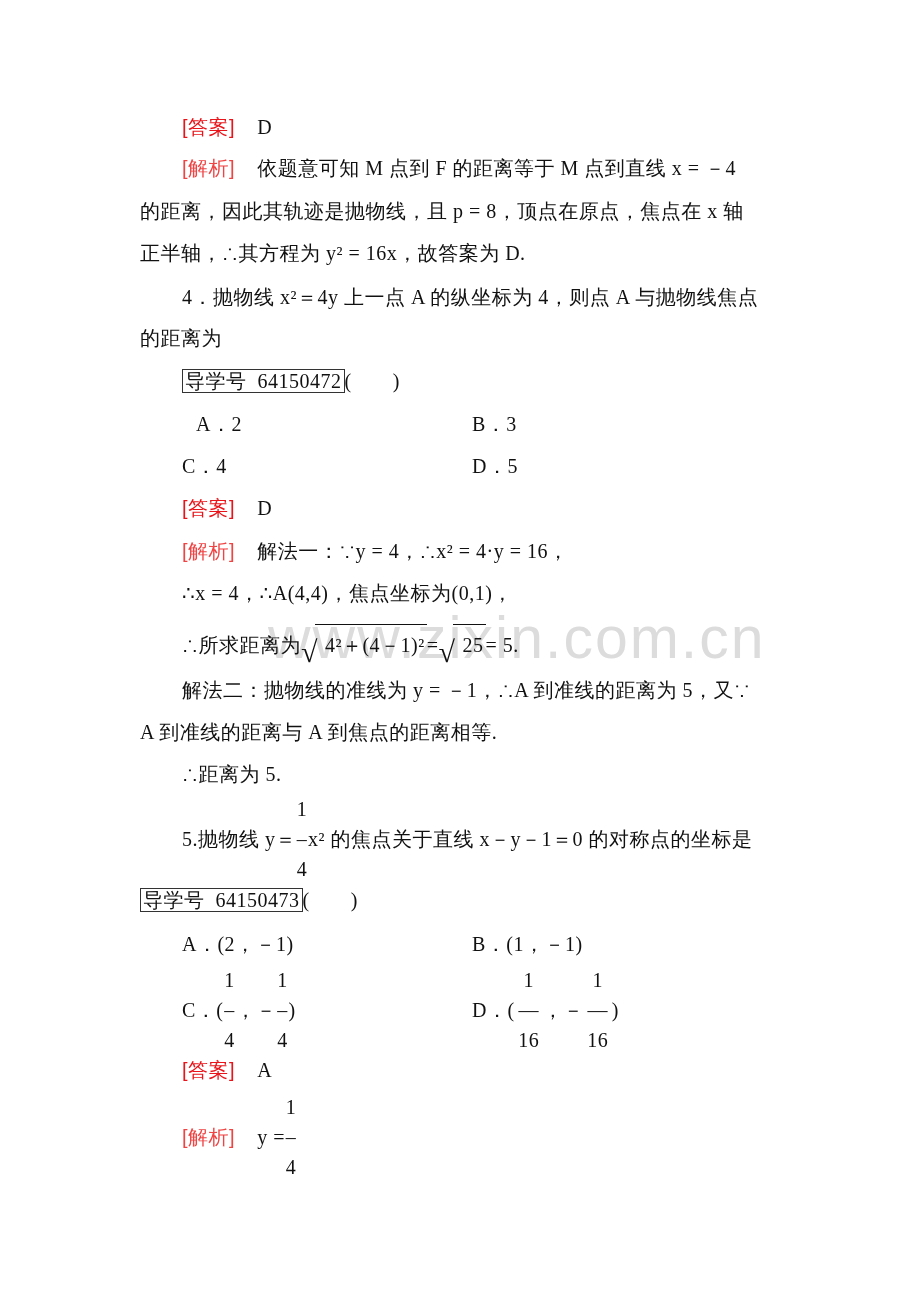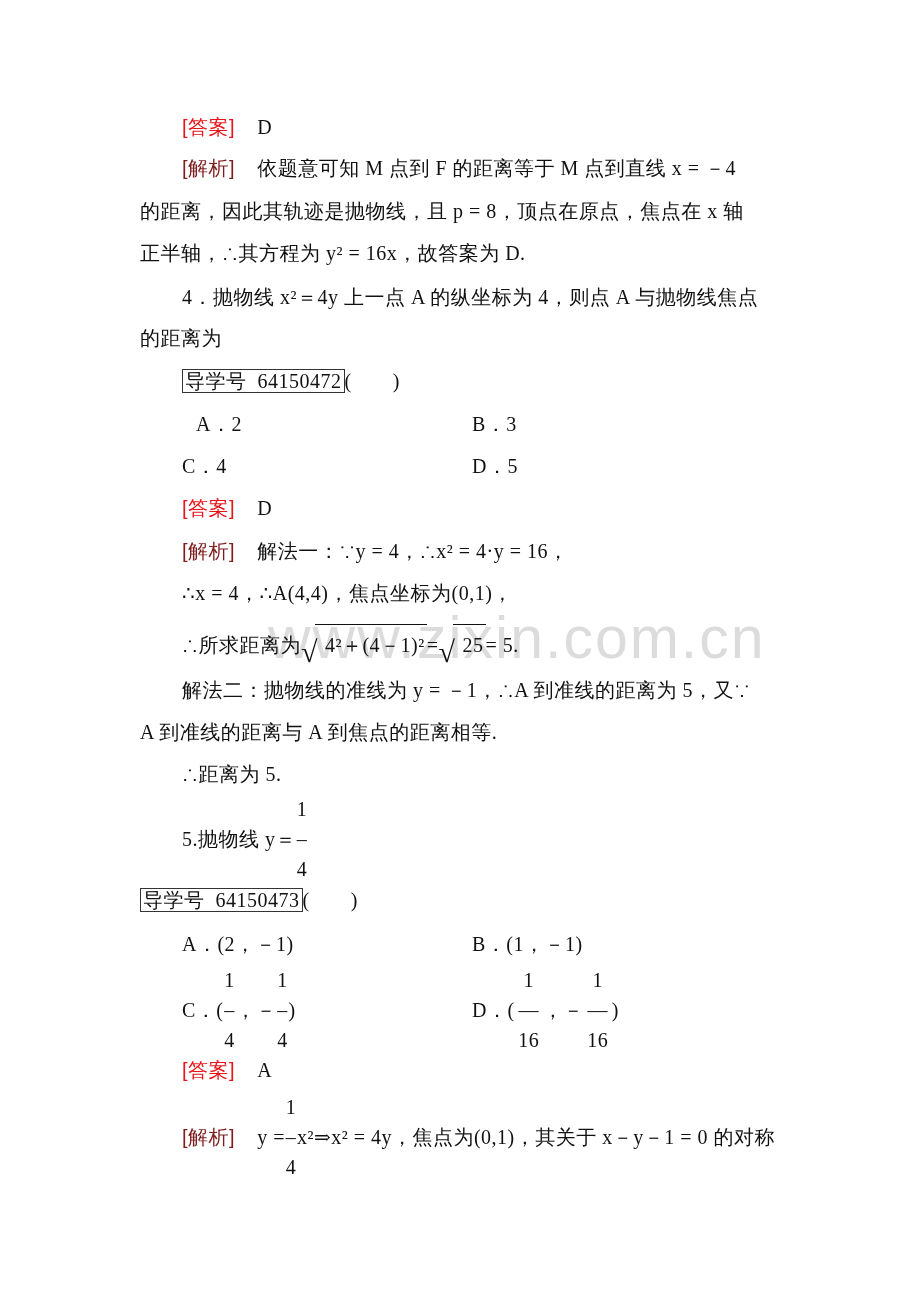--- a/index.html
+++ b/index.html
@@ -1,21 +1,21 @@
 <!DOCTYPE html>
 <html><head>
 <meta charset="utf-8">
 <style>
   html, body { margin: 0; padding: 0; background: #ffffff; }
   body { width: 920px; height: 1302px; position: relative; overflow: hidden;
          font-family: "Liberation Serif", "DejaVu Serif", serif; color: #111; }
   .page { position: absolute; left: 0; top: 0; width: 920px; height: 1302px; }
   .line { position: absolute; font-size: 20px; line-height: 28px; white-space: nowrap; letter-spacing: 0.5px; }
   .lbl-ans { color: #e8141a; font-family: "Liberation Sans", "DejaVu Sans", sans-serif; }
-  .lbl-ana { color: #7f1d1d; font-family: "Liberation Sans", "DejaVu Sans", sans-serif; }
+  .lbl-ana { color: #ef4444; font-family: "Liberation Sans", "DejaVu Sans", sans-serif; }
   .gap { display: inline-block; width: 22px; }
   .boxed { border: 1.5px solid #333; padding: 0 2px; font-family: "Liberation Serif", serif; }
   .box-cn { font-family: Liberation Serif, serif; }
   .frac { display: inline-block; position: relative; width: 12px; text-align: center; }
   .frac .num { position: absolute; left: 0; right: 0; top: -30px; font-size: 20px; }
   .frac .den { position: absolute; left: 0; right: 0; top: 30px; font-size: 20px; }
   .frac .bar { display: inline-block; width: 100%; }
   .frac.wide { width: 28px; }
   .sqrt { display: inline-block; position: relative; padding-left: 14px; }
   .sqrt .rad { position: absolute; left: 0; bottom: -8px; font-size: 30px; line-height: 30px; }
@@ -71,21 +71,21 @@
     </div>
     <div class="line" style="left:182px; top:579px;">∴x = 4，∴A(4,4)，焦点坐标为(0,1)，</div>
     <div class="line" style="left:182px; top:624px;">
       <span>∴所求距离为</span><span class="sqrt"><span class="rad">√</span><span class="body">4²＋(4－1)²</span></span><span>=</span><span class="sqrt"><span class="rad">√</span><span class="body">25</span></span><span>= 5.</span>
     </div>
     <div class="line" style="left:182px; top:676px;">解法二：抛物线的准线为 y = －1，∴A 到准线的距离为 5，又∵</div>
     <div class="line" style="left:140px; top:718px;">A 到准线的距离与 A 到焦点的距离相等.</div>
     <div class="line" style="left:182px; top:760px;">∴距离为 5.</div>
 
     <div class="line" style="left:182px; top:825px;">
-      <span>5.</span><span>抛物线 y＝</span><span class="frac"><span class="num">1</span><span class="bar">–</span><span class="den">4</span></span>
+      <span>5.</span><span>抛物线 y＝</span><span class="frac"><span class="num">1</span><span class="bar">–</span><span class="den">4</span></span><span>x² 的焦点关于直线 x－y－1＝0 的对称点的坐标是</span>
     </div>
     <div class="line" style="left:140px; top:886px;">
       <span class="boxed"><span class="box-cn">导学号</span>&nbsp;&nbsp;<span>64150473</span></span><span>(　　)</span>
     </div>
 
     <div class="line" style="left:182px; top:930px;">
       <span>A．</span><span>(2，－1)</span>
     </div>
     <div class="line" style="left:472px; top:930px;">
       <span>B．</span><span>(1，－1)</span>
@@ -94,17 +94,17 @@
       <span>C．</span>(<span class="frac"><span class="num">1</span><span class="bar">–</span><span class="den">4</span></span>，－<span class="frac"><span class="num">1</span><span class="bar">–</span><span class="den">4</span></span>)
     </div>
     <div class="line" style="left:472px; top:996px;">
       <span>D．</span>(<span class="frac wide"><span class="num">1</span><span class="bar">—</span><span class="den">16</span></span>，－<span class="frac wide"><span class="num">1</span><span class="bar">—</span><span class="den">16</span></span>)
     </div>
 
     <div class="line" style="left:182px; top:1056px;">
       <span class="lbl-ans">[答案]</span><span class="gap"></span><span>A</span>
     </div>
     <div class="line" style="left:182px; top:1123px;">
-      <span class="lbl-ana">[解析]</span><span class="gap"></span><span>y =</span><span class="frac"><span class="num">1</span><span class="bar">–</span><span class="den">4</span></span><span>x²⇒x² = 4y，焦点为(0,1)，其关于 x－y－1 = 0 的对称</span>
+      <span class="lbl-ana">[解析]</span><span class="gap"></span><span>y =</span><span class="frac"><span class="num">1</span><span class="bar">–</span><span class="den">4</span></span>
     </div>
 
   </div>
 </div>
 
 </body></html>

